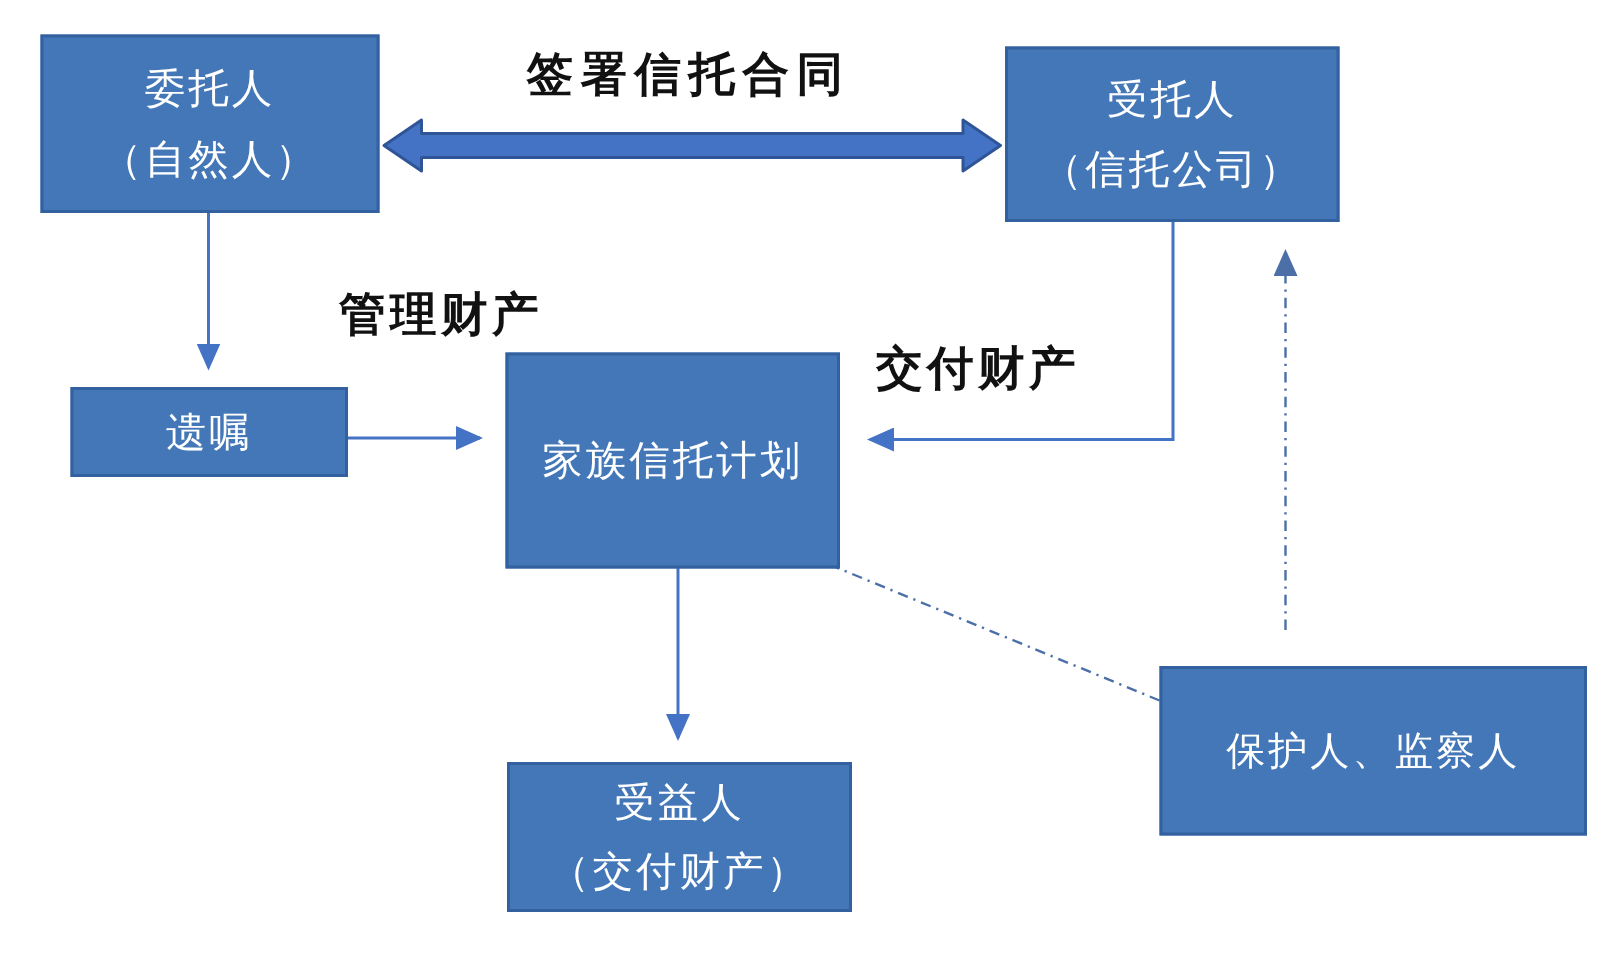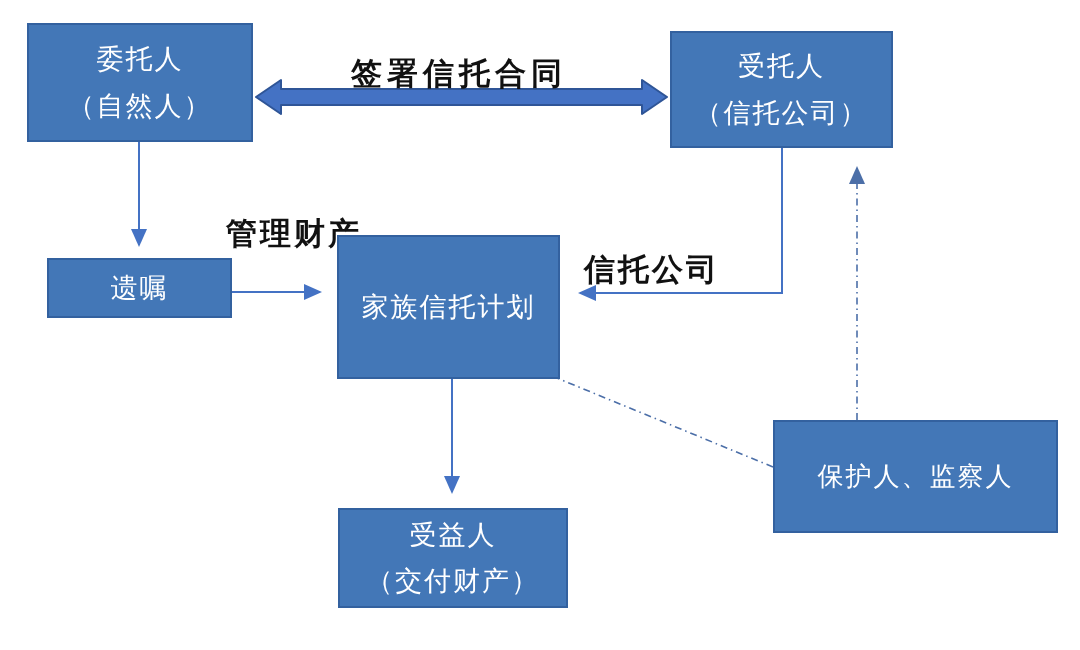--- a/index.html
+++ b/index.html
@@ -35,25 +35,25 @@
     display: flex; flex-direction: column;
     align-items: center; justify-content: center;
     text-align: center; font-size: 27px; letter-spacing: 2px;
     line-height: 1.72; white-space: nowrap;
   }
   .node-settlor     { left: 27px;  top: 23px;  width: 226px; height: 119px; }
   .node-trustee     { left: 670px; top: 31px;  width: 223px; height: 117px; }
   .node-will        { left: 47px;  top: 258px; width: 185px; height: 60px;  }
   .node-trust-plan  { left: 337px; top: 235px; width: 223px; height: 144px; }
   .node-beneficiary { left: 338px; top: 508px; width: 230px; height: 100px; }
-  .node-protector   { left: 773px; top: 420px; width: 285px; height: 113px; font-size: 26px; }
+  .node-protector   { left: 773px; top: 444px; width: 285px; height: 113px; font-size: 26px; }
   .edge-label {
     position: absolute; transform: translate(-50%, -50%);
     font-weight: bold; font-size: 31px; letter-spacing: 3px;
-    color: var(--label-text); white-space: nowrap; margin-top: 24px;
+    color: var(--label-text); white-space: nowrap;
   }
   .label-sign    { left: 459px; top: 50px;  letter-spacing: 5px; }
   .label-deliver { left: 294px; top: 210px; }
   .label-manage  { left: 652px; top: 246px; }
   .label-benefit { left: 368px; top: 459px; }
 </style>
 </head>
 <body>
 
 <div id="stage">
@@ -105,15 +105,15 @@
     <span>受益人</span>
     <span>（交付财产）</span>
   </div>
 
   <div class="node node-protector">
     <span>保护人、监察人</span>
   </div>
 
   <div class="edge-label label-sign">签署信托合同</div>
   <div class="edge-label label-deliver">管理财产</div>
-  <div class="edge-label label-manage">信托公司</div>
+  <div class="edge-label label-manage">交付财产</div>
 
 </div>
 
 </body></html>

